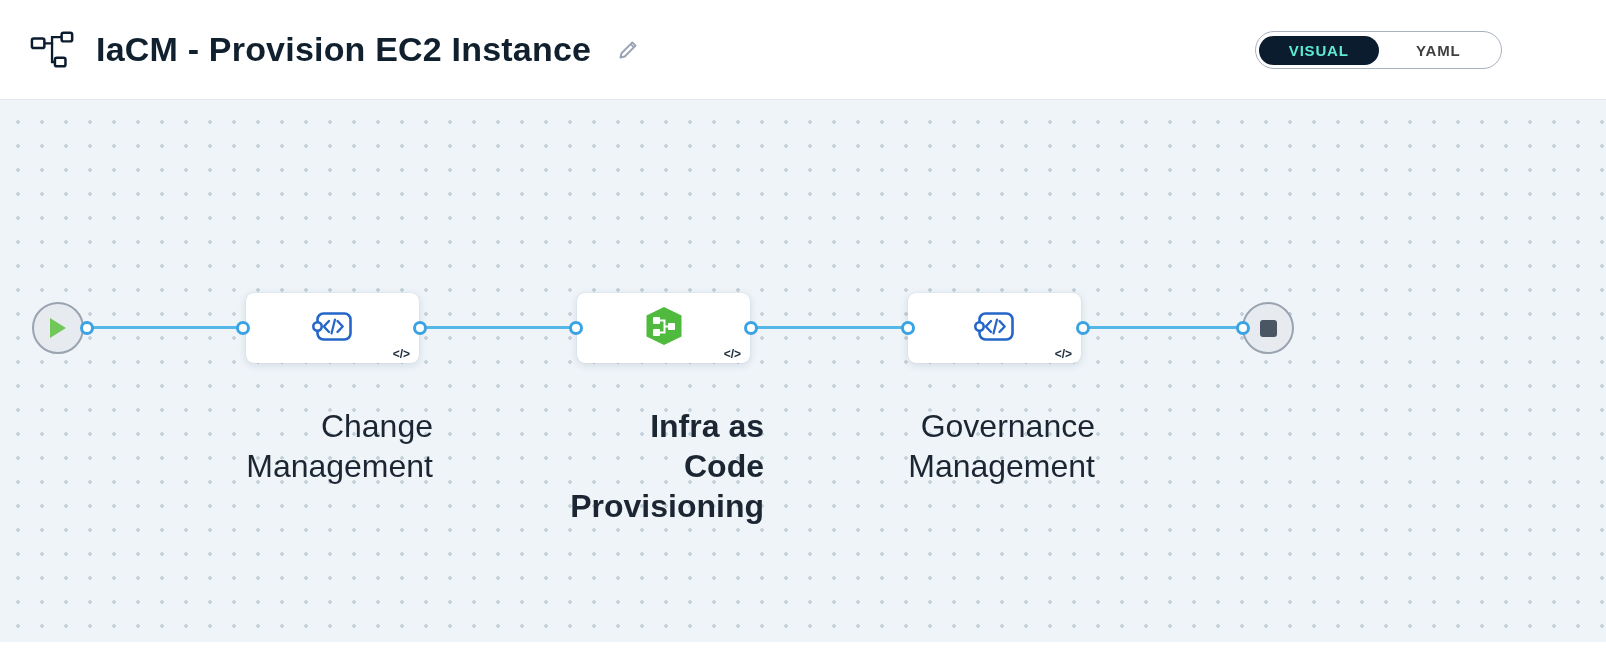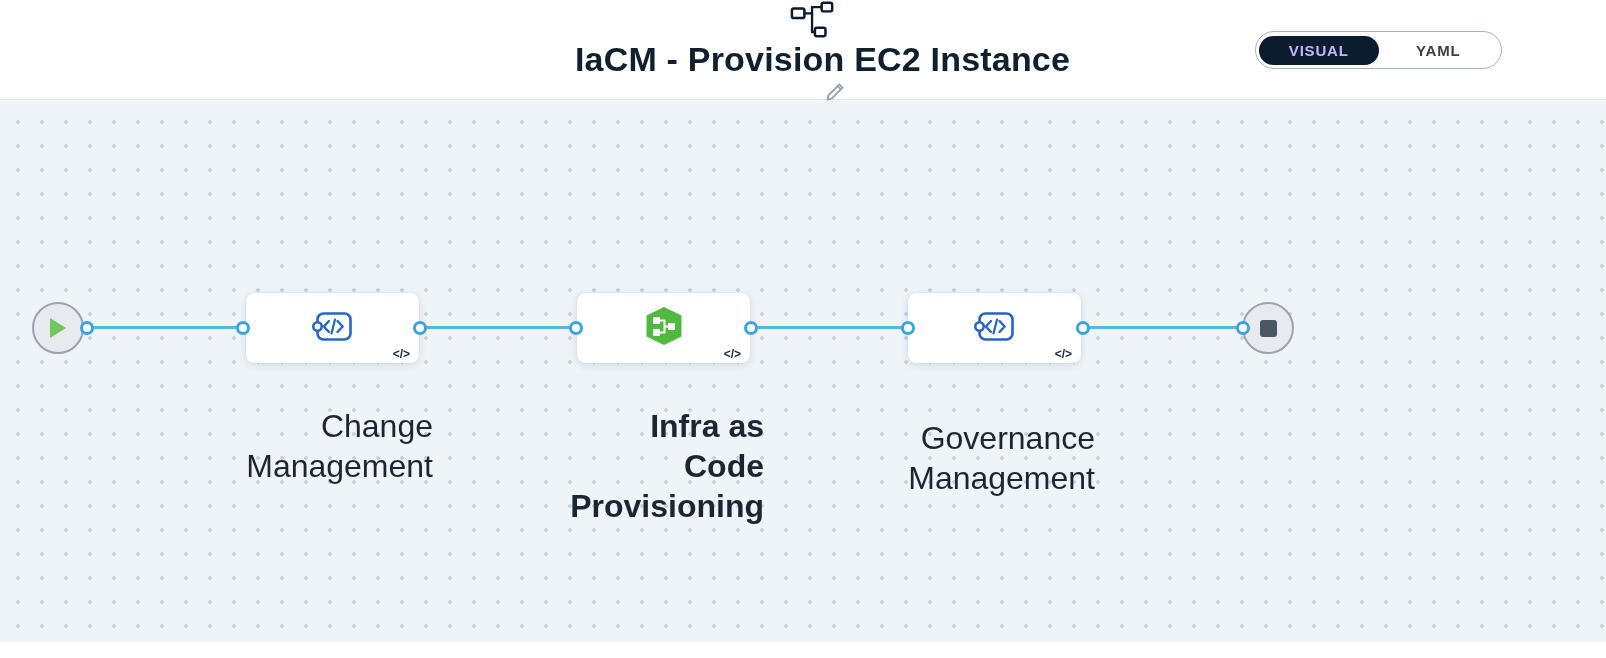--- a/index.html
+++ b/index.html
@@ -3,37 +3,37 @@
 <meta charset="utf-8">
 <style>
   * { box-sizing: border-box; }
   body { margin: 0; font-family: "Liberation Sans", sans-serif; background: #fff; }
   .app { position: relative; width: 1606px; height: 658px; overflow: hidden; background: #fff; }
 
   
   .header {
     position: absolute; top: 0; left: 0; right: 0; height: 100px;
     background: #fff; border-bottom: 1px solid #e3e8ee;
-    display: flex; align-items: center; padding-left: 39px; z-index: 5; flex-direction: column;
+    display: flex; align-items: center; padding-left: 30px; z-index: 5;
   }
   .hicon { display: flex; margin-right: 20px; }
   .title { font-size: 34px; font-weight: 700; color: #10202e; margin: 0; letter-spacing: 0.2px; }
   .edit-icon { display: flex; margin-left: 24px; cursor: pointer; }
 
   .toggle {
     position: absolute; right: 104px; top: 31px; width: 247px; height: 38px;
     border: 1.5px solid #a9b2bf; border-radius: 20px; background: #fff;
     display: flex; align-items: center; padding: 3px;
   }
   .seg {
     flex: 1; height: 29px; border: none; background: transparent; border-radius: 15px;
     font-family: inherit; font-weight: 700; font-size: 15px; letter-spacing: 0.8px;
     color: #404040; cursor: pointer; padding: 0;
   }
-  .seg.active { background: #0b1c2e; color: #c4b5fd; }
+  .seg.active { background: #0b1c2e; color: #5eead4; }
 
   
   .canvas {
     position: absolute; top: 100px; left: 0; width: 100%; height: 542px;
     background-color: #eef4f8;
     background-image: radial-gradient(circle, #c5d3dc 1.6px, transparent 1.6px);
     background-size: 24px 24px; background-position: 6px 10px;
   }
   .link { position: absolute; top: 226px; height: 3px; background: #55b6e8; z-index: 1; }
   .port {
@@ -159,19 +159,19 @@
     <div class="port" style="left:236px;"></div>
     <div class="port" style="left:413px;"></div>
     <div class="port" style="left:569px;"></div>
     <div class="port" style="left:744px;"></div>
     <div class="port" style="left:901px;"></div>
     <div class="port" style="left:1076px;"></div>
     <div class="port" style="left:1236px;"></div>
 
     <div class="stage-label" style="left:233px;">Change Management</div>
     <div class="stage-label" style="left:564px;font-weight:bold;">Infra as Code Provisioning</div>
-    <div class="stage-label" style="left:895px;margin-top:12px;">Governance Management</div>
+    <div class="stage-label" style="left:895px;">Governance Management</div>
 
   </div>
 
   <div class="footer-strip"></div>
 
 </div>
 
 </body></html>

